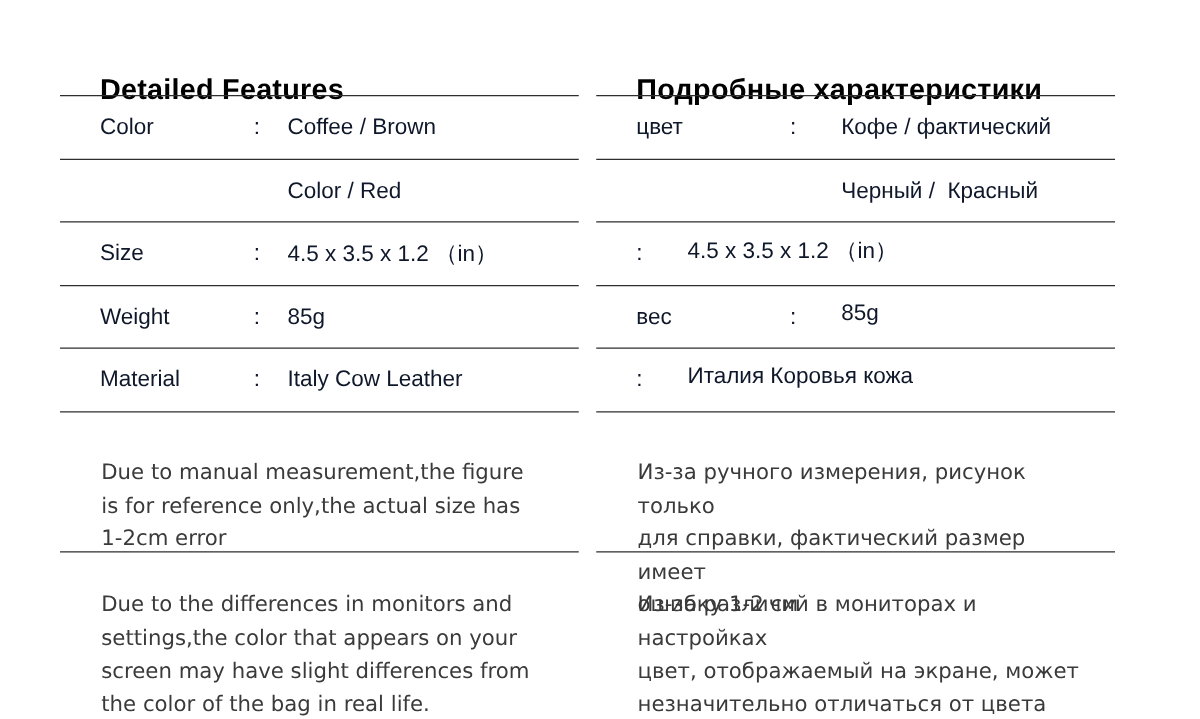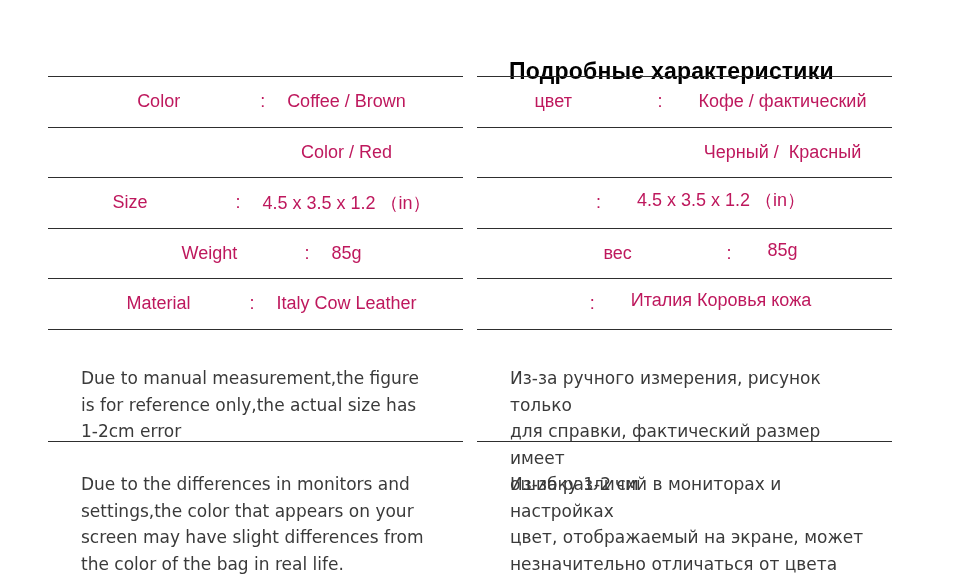--- a/index.html
+++ b/index.html
@@ -44,22 +44,21 @@
     border-top: 1.5px solid #2e2e2e;
   }
   .spec-row {
     display: flex;
     align-items: center;
     height: 50.5px;
     box-sizing: border-box;
     border-bottom: 1.5px solid #2e2e2e;
     padding-left: 32px;
     font-size: 18px;
-    color: #be185d;
-    justify-content: center;
+    color: #0f172a;
   }
   .spec-label {
     width: 123px;
     flex: 0 0 123px;
   }
   .spec-colon {
     width: 27px;
     flex: 0 0 27px;
   }
   .col-ru .spec-colon {
@@ -96,20 +95,21 @@
     height: 0;
     border-top: 1.5px solid #2e2e2e;
   }
 </style>
 </head>
 <body>
 
 <div class="page">
 
   <section class="col col-en">
+    <h2 class="title">Detailed Features</h2>
 
     <div class="spec-table">
       <div class="spec-row">
         <span class="spec-label">Color</span>
         <span class="spec-colon">:</span>
         <span class="spec-value">Coffee / Brown</span>
       </div>
       <div class="spec-row">
         <span class="spec-label"></span>
         <span class="spec-colon"></span>

